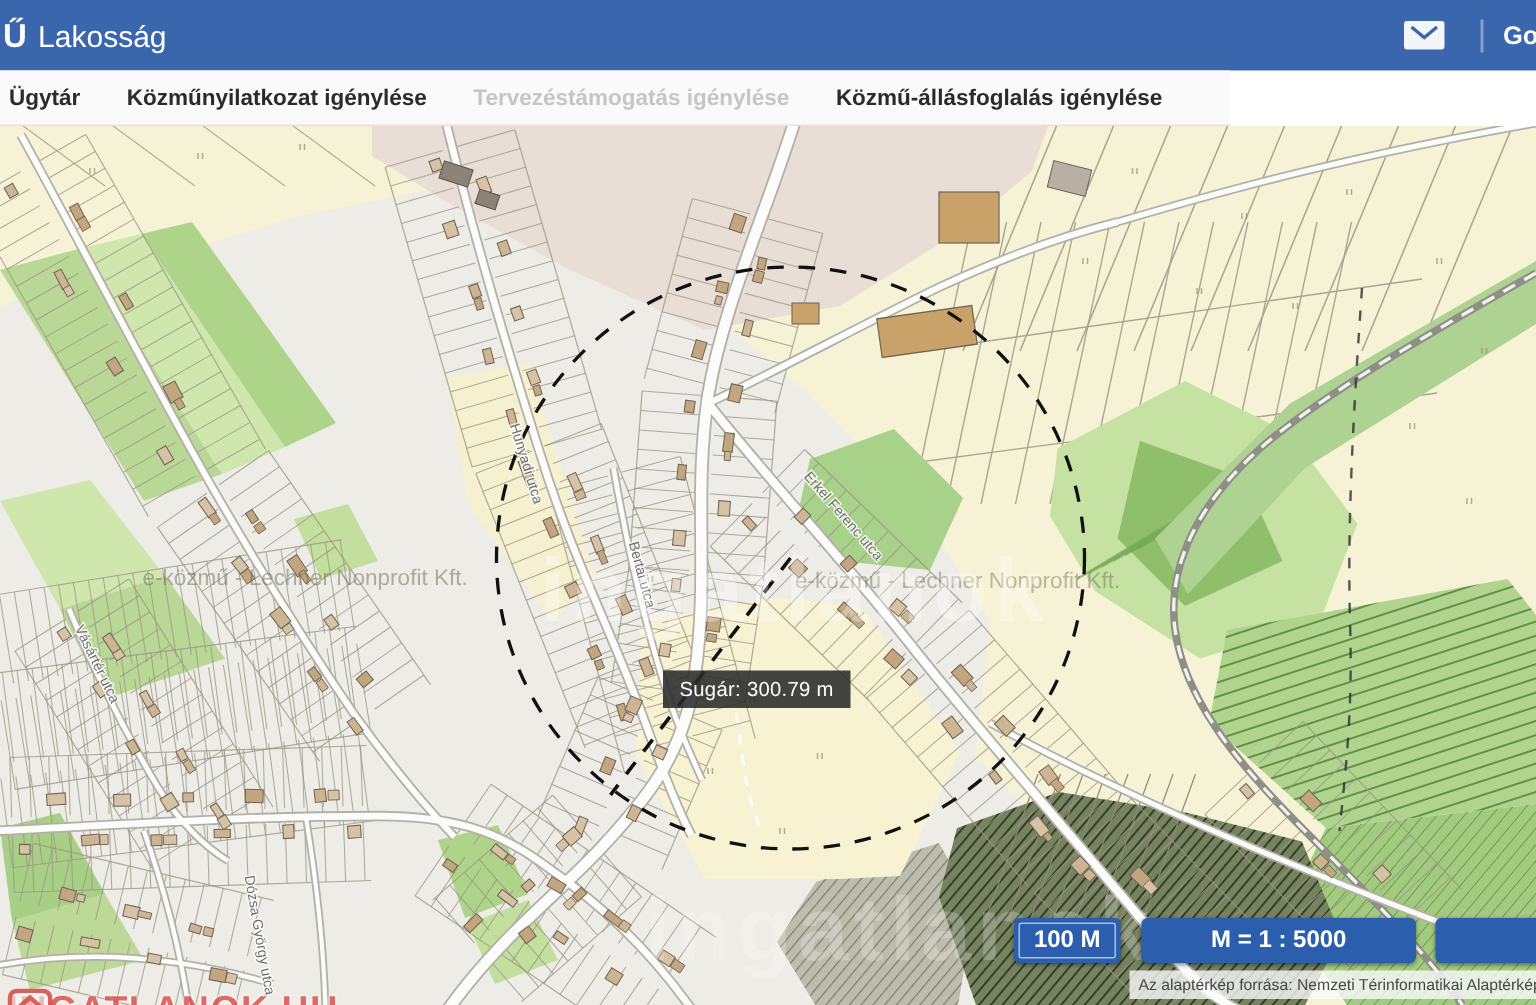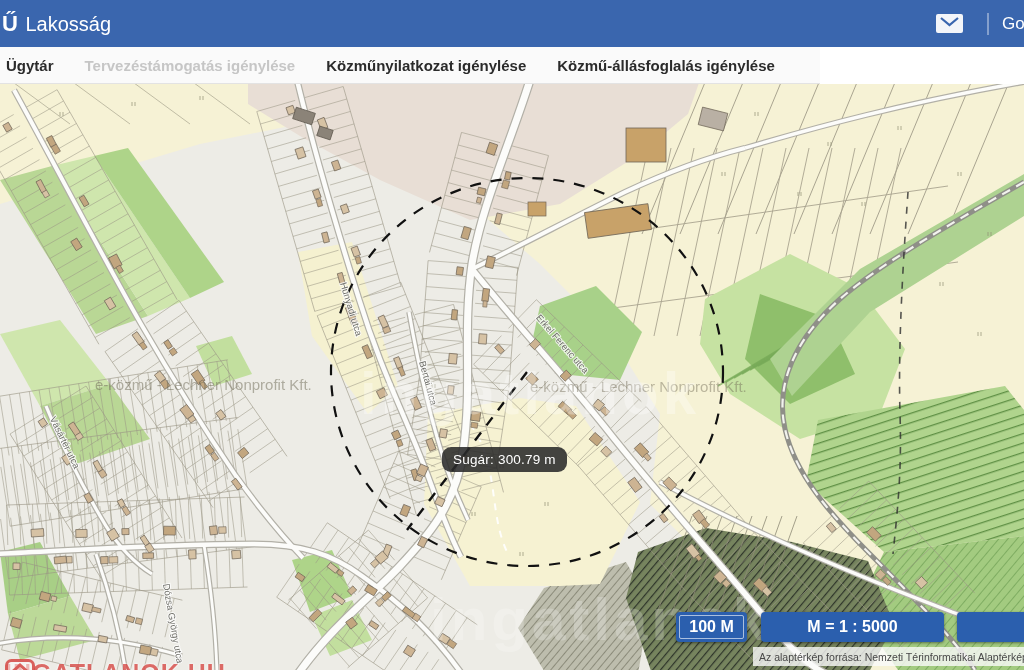--- a/index.html
+++ b/index.html
@@ -4,29 +4,29 @@
 <style>
   html,body{margin:0;padding:0;background:#fff;}
   body{width:1024px;height:670px;overflow:hidden;font-family:"Liberation Sans",sans-serif;position:relative;}
   
   .header{position:absolute;left:0;top:0;width:1024px;height:47px;background:#3a66ae;display:flex;align-items:center;color:#fff;}
   .brand{margin-left:2px;font-size:20px;white-space:nowrap;display:flex;align-items:baseline;gap:7px;}
   .brand-bold{font-weight:bold;font-size:22px;letter-spacing:.5px;}
   .header-right{position:absolute;right:0;top:0;height:47px;display:flex;align-items:center;}
   .mail-btn{width:27px;height:19px;background:#f3f5f9;border-radius:2px;margin-right:24px;display:flex;align-items:center;justify-content:center;cursor:pointer;}
   .hdr-divider{width:2px;height:22px;background:rgba(255,255,255,.38);margin-right:13px;}
-  .user-label{font-size:17px;font-weight:normal;width:22px;overflow:hidden;white-space:nowrap;}
+  .user-label{font-size:17px;font-weight:bold;width:22px;overflow:hidden;white-space:nowrap;}
   
   .nav{position:absolute;left:0;top:47px;width:820px;height:37px;background:#fafafa;border-bottom:1px solid #e3e3e3;display:flex;align-items:center;gap:31px;padding-left:6px;box-sizing:border-box;}
   .nav-item{font-size:15px;font-weight:600;color:#2b2b2b;white-space:nowrap;cursor:pointer;}
   .nav-item.disabled{color:#c6c6c6;cursor:default;}
   
   .map{position:absolute;left:0;top:84px;width:1024px;height:586px;overflow:hidden;background:#f6f2d5;}
   .map svg{position:absolute;left:0;top:0;}
-  .tooltip{position:absolute;left:442px;top:363px;background:rgba(42,42,42,.88);color:#fff;font-size:13.5px;font-weight:500;padding:5px 11px;border-radius:9px;white-space:nowrap;letter-spacing:.2px;}
+  .tooltip{position:absolute;left:442px;top:363px;background:rgba(42,42,42,.88);color:#fff;font-size:13.5px;font-weight:500;padding:5px 11px;border-radius:0;white-space:nowrap;letter-spacing:.2px;}
   .map-btn{position:absolute;top:528px;height:30px;background:#2b5fae;border:none;border-radius:4px;color:#fff;font-family:"Liberation Sans",sans-serif;font-size:16px;font-weight:bold;box-shadow:0 1px 3px rgba(0,0,0,.45);display:flex;align-items:center;justify-content:center;box-sizing:border-box;cursor:pointer;}
   .btn-scale{left:676px;width:71px;}
   .scale-inner{position:absolute;inset:3px;border:1px solid rgba(255,255,255,.6);border-radius:2px;display:flex;align-items:center;justify-content:center;}
   .btn-ratio{left:761px;width:183px;}
   .btn-extra{left:957px;width:80px;}
   .attribution{position:absolute;left:753px;top:563px;width:271px;height:19px;background:rgba(250,250,250,.8);font-size:10.5px;color:#474747;display:flex;align-items:center;padding-left:6px;box-sizing:border-box;white-space:nowrap;overflow:hidden;}
   .wm-logo{position:absolute;left:5px;top:551px;display:flex;align-items:center;gap:6px;opacity:.8;margin-top:24px;}
   .wm-logo-text{font-size:25px;font-weight:bold;letter-spacing:1px;color:rgba(208,42,38,.85);text-shadow:0 0 2px #fff,0 0 2px #fff;}
 </style>
 </head>
@@ -43,22 +43,22 @@
           <path d="M1 1 L9.5 8 L18 1" fill="none" stroke="#3a66ae" stroke-width="2.2"></path>
         </svg>
     </div>
     <div class="hdr-divider"></div>
     <div class="user-label">Go</div>
   </div>
 </div>
 
 <div class="nav" id="nav">
     <div class="nav-item">Ügytár</div>
+    <div class="nav-item">Közműnyilatkozat igénylése</div>
     <div class="nav-item disabled">Tervezéstámogatás igénylése</div>
-    <div class="nav-item">Közműnyilatkozat igénylése</div>
     <div class="nav-item">Közmű-állásfoglalás igénylése</div>
   </div>
 
 <div class="map" id="map">
   <div id="svg-holder">
       <svg width="1024" height="586" viewBox="0 0 1024 586">
         <defs>
 <pattern id="hD" width="6" height="6" patternUnits="userSpaceOnUse" patternTransform="rotate(40)">
             <rect width="6" height="6" fill="#76845e"></rect>
             <line x1="0" y1="0" x2="0" y2="6" stroke="#2e352a" stroke-width="2.4"></line>

